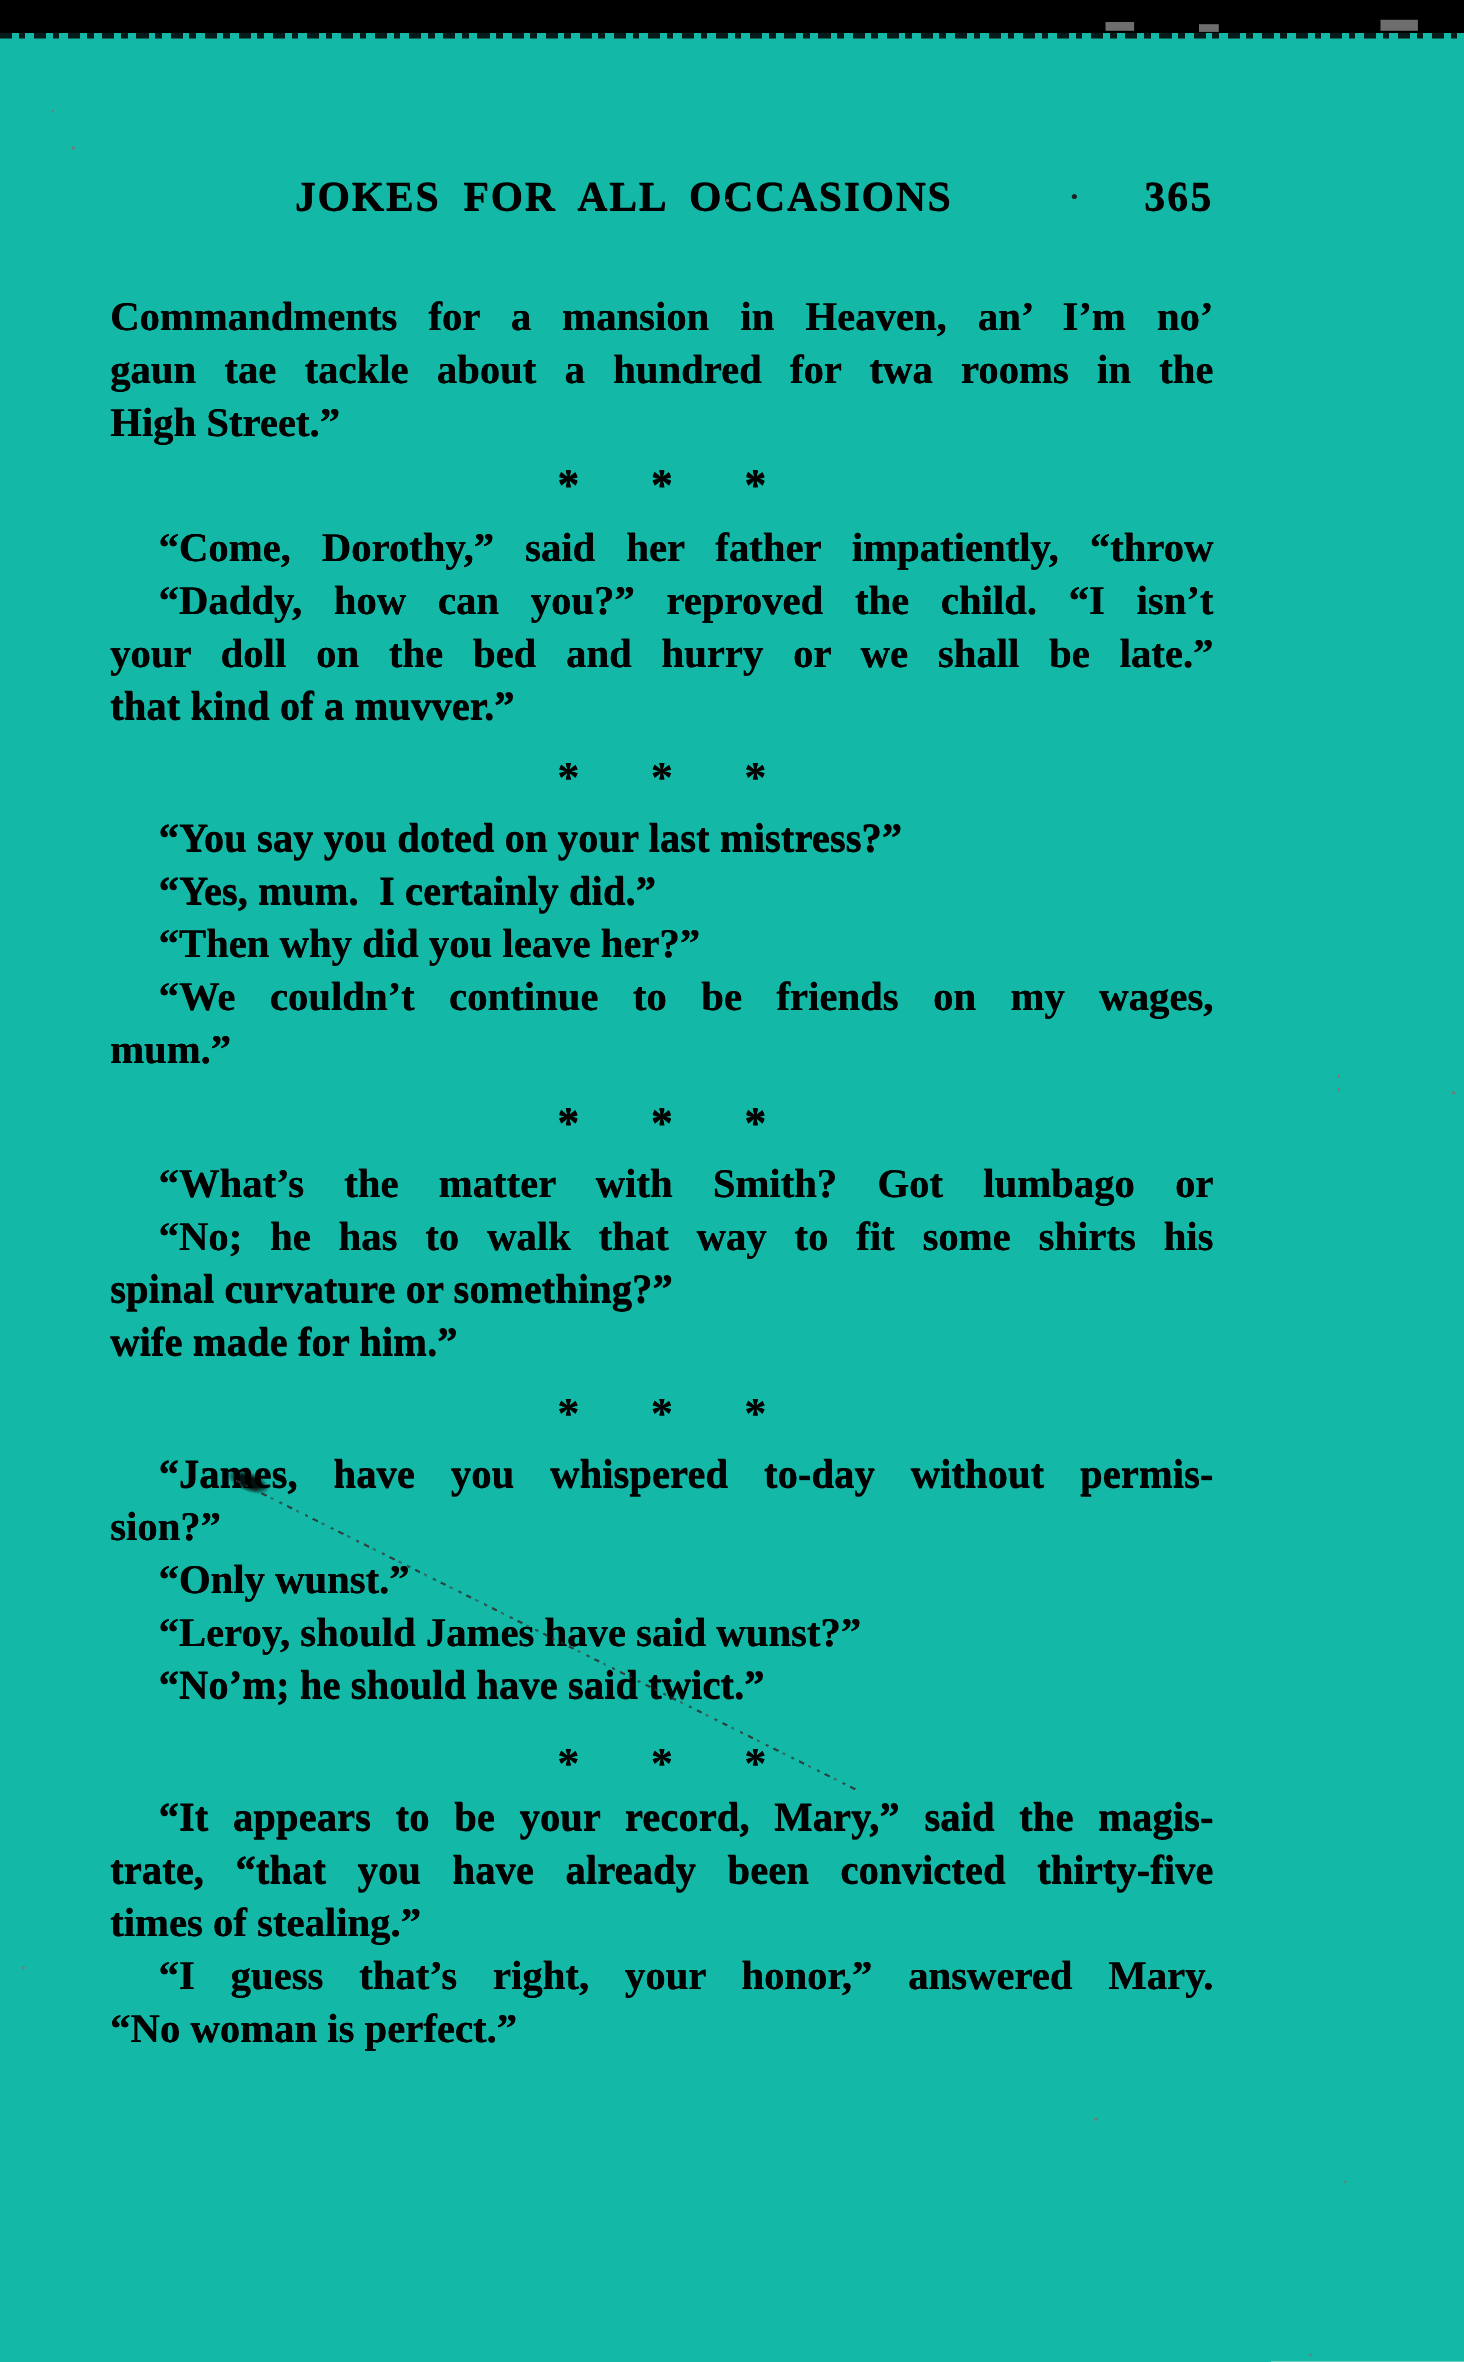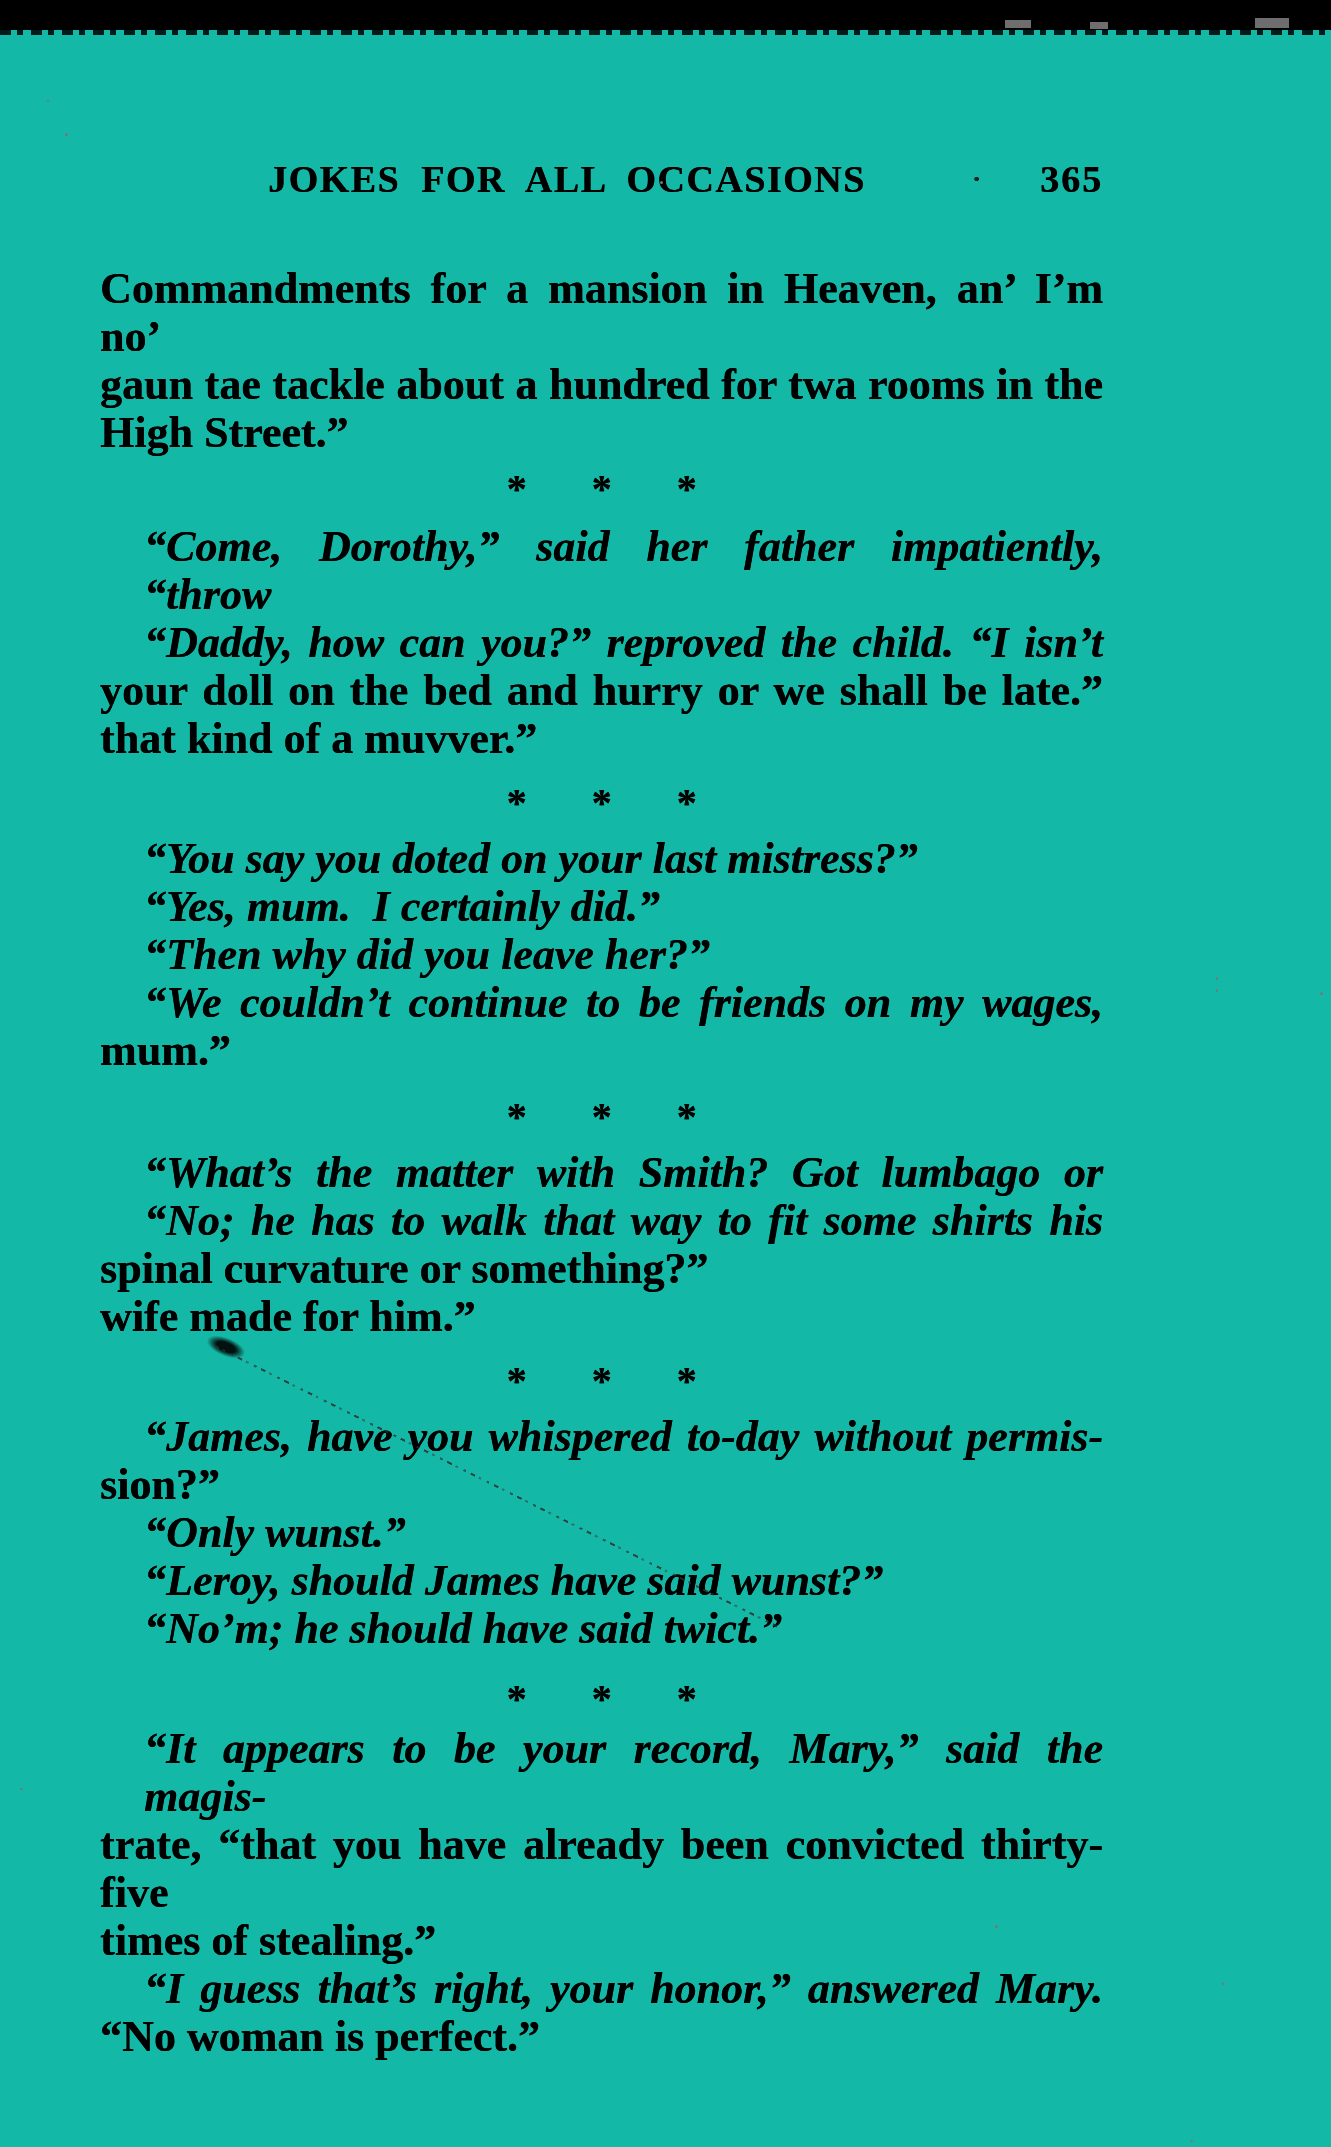--- a/index.html
+++ b/index.html
@@ -24,26 +24,26 @@
 
   .page-header{
     position:relative;height:48px;line-height:48px;margin-top:155px;
     font-weight:bold;font-size:38px;white-space:nowrap;
     text-shadow:.4px .4px 0 #000;
   }
   .page-header .title{position:absolute;left:168px;letter-spacing:1.5px;word-spacing:10px;}
   .page-header .hdr-dot{position:absolute;left:872px;font-size:26px;color:#222;}
   .page-header .page-num{position:absolute;right:0;letter-spacing:2px;}
 
-  .block{font-size:44px;line-height:48px;font-weight:bold;}
+  .block{font-size:37px;line-height:48px;font-weight:bold;}
   .para .line{text-shadow:.35px .35px 0 #000;}
   .line{min-height:48px;}
   .line.l{text-align:left;white-space:pre-wrap;}
   .line.j{text-align:justify;text-align-last:justify;text-justify:inter-word;}
-  .line.ind{padding-left:44px;font-style:italic;}
+  .line.ind{padding-left:44px;}
   .sep{
     text-align:center;font-size:40px;word-spacing:55px;
     line-height:48px;height:48px;text-shadow:.4px .4px 0 #000;
   }
   #blocks > .block:nth-child(1){margin-top:62px;}
   #blocks > .block:nth-child(2){margin-top:8px;}
   #blocks > .block:nth-child(3){margin-top:10px;}
   #blocks > .block:nth-child(4){margin-top:16px;}
   #blocks > .block:nth-child(5){margin-top:8px;}
   #blocks > .block:nth-child(6){margin-top:18px;}

